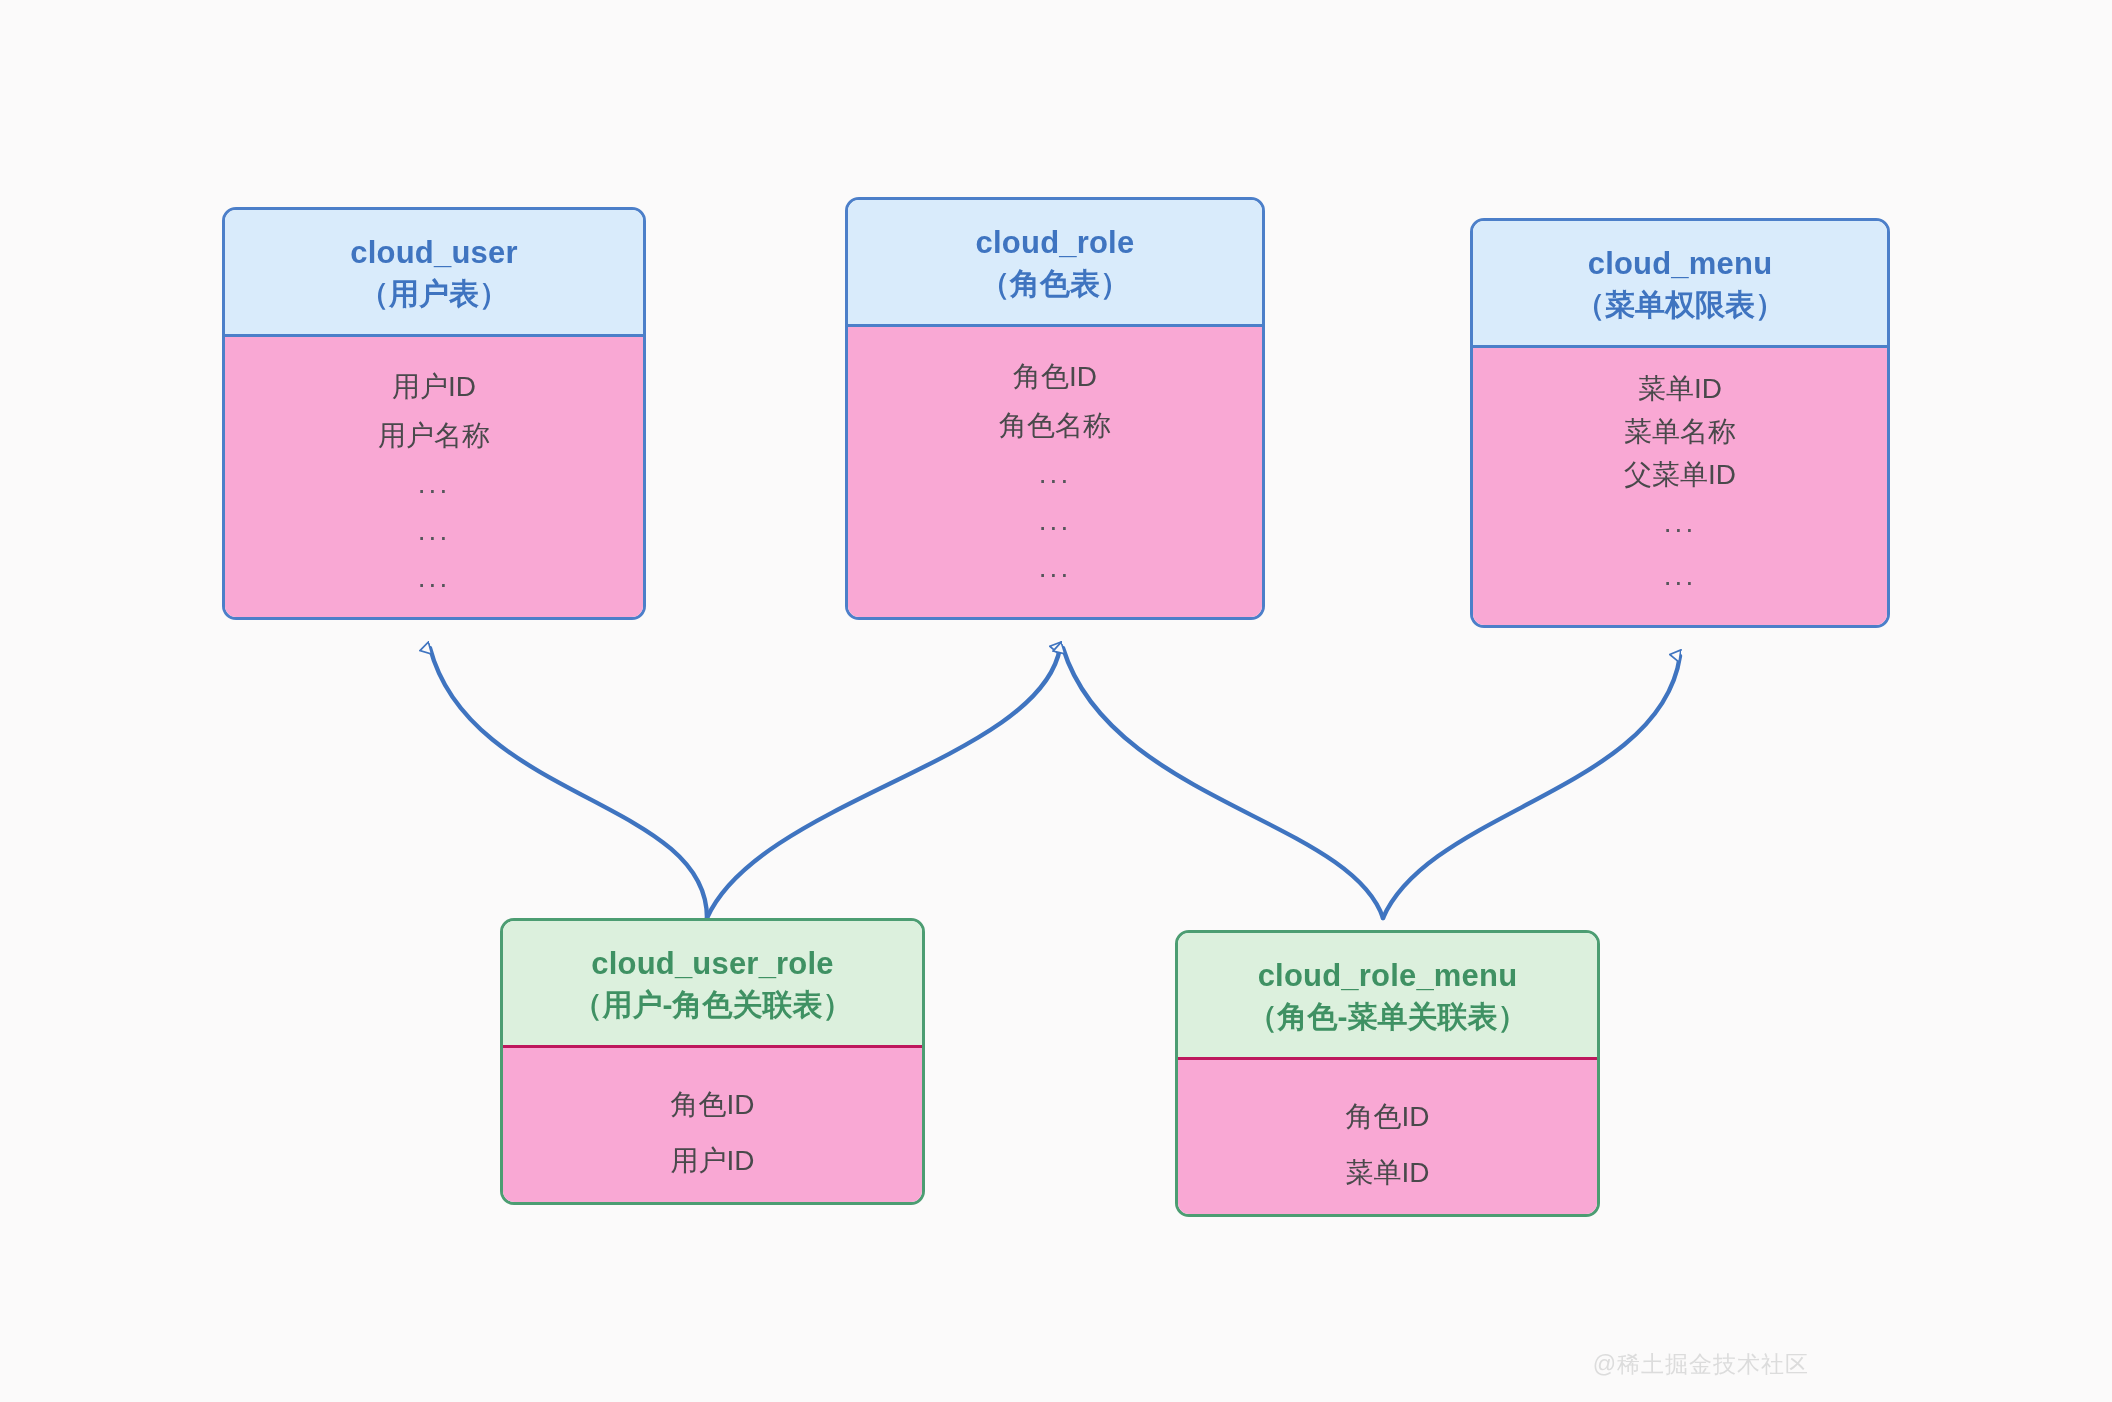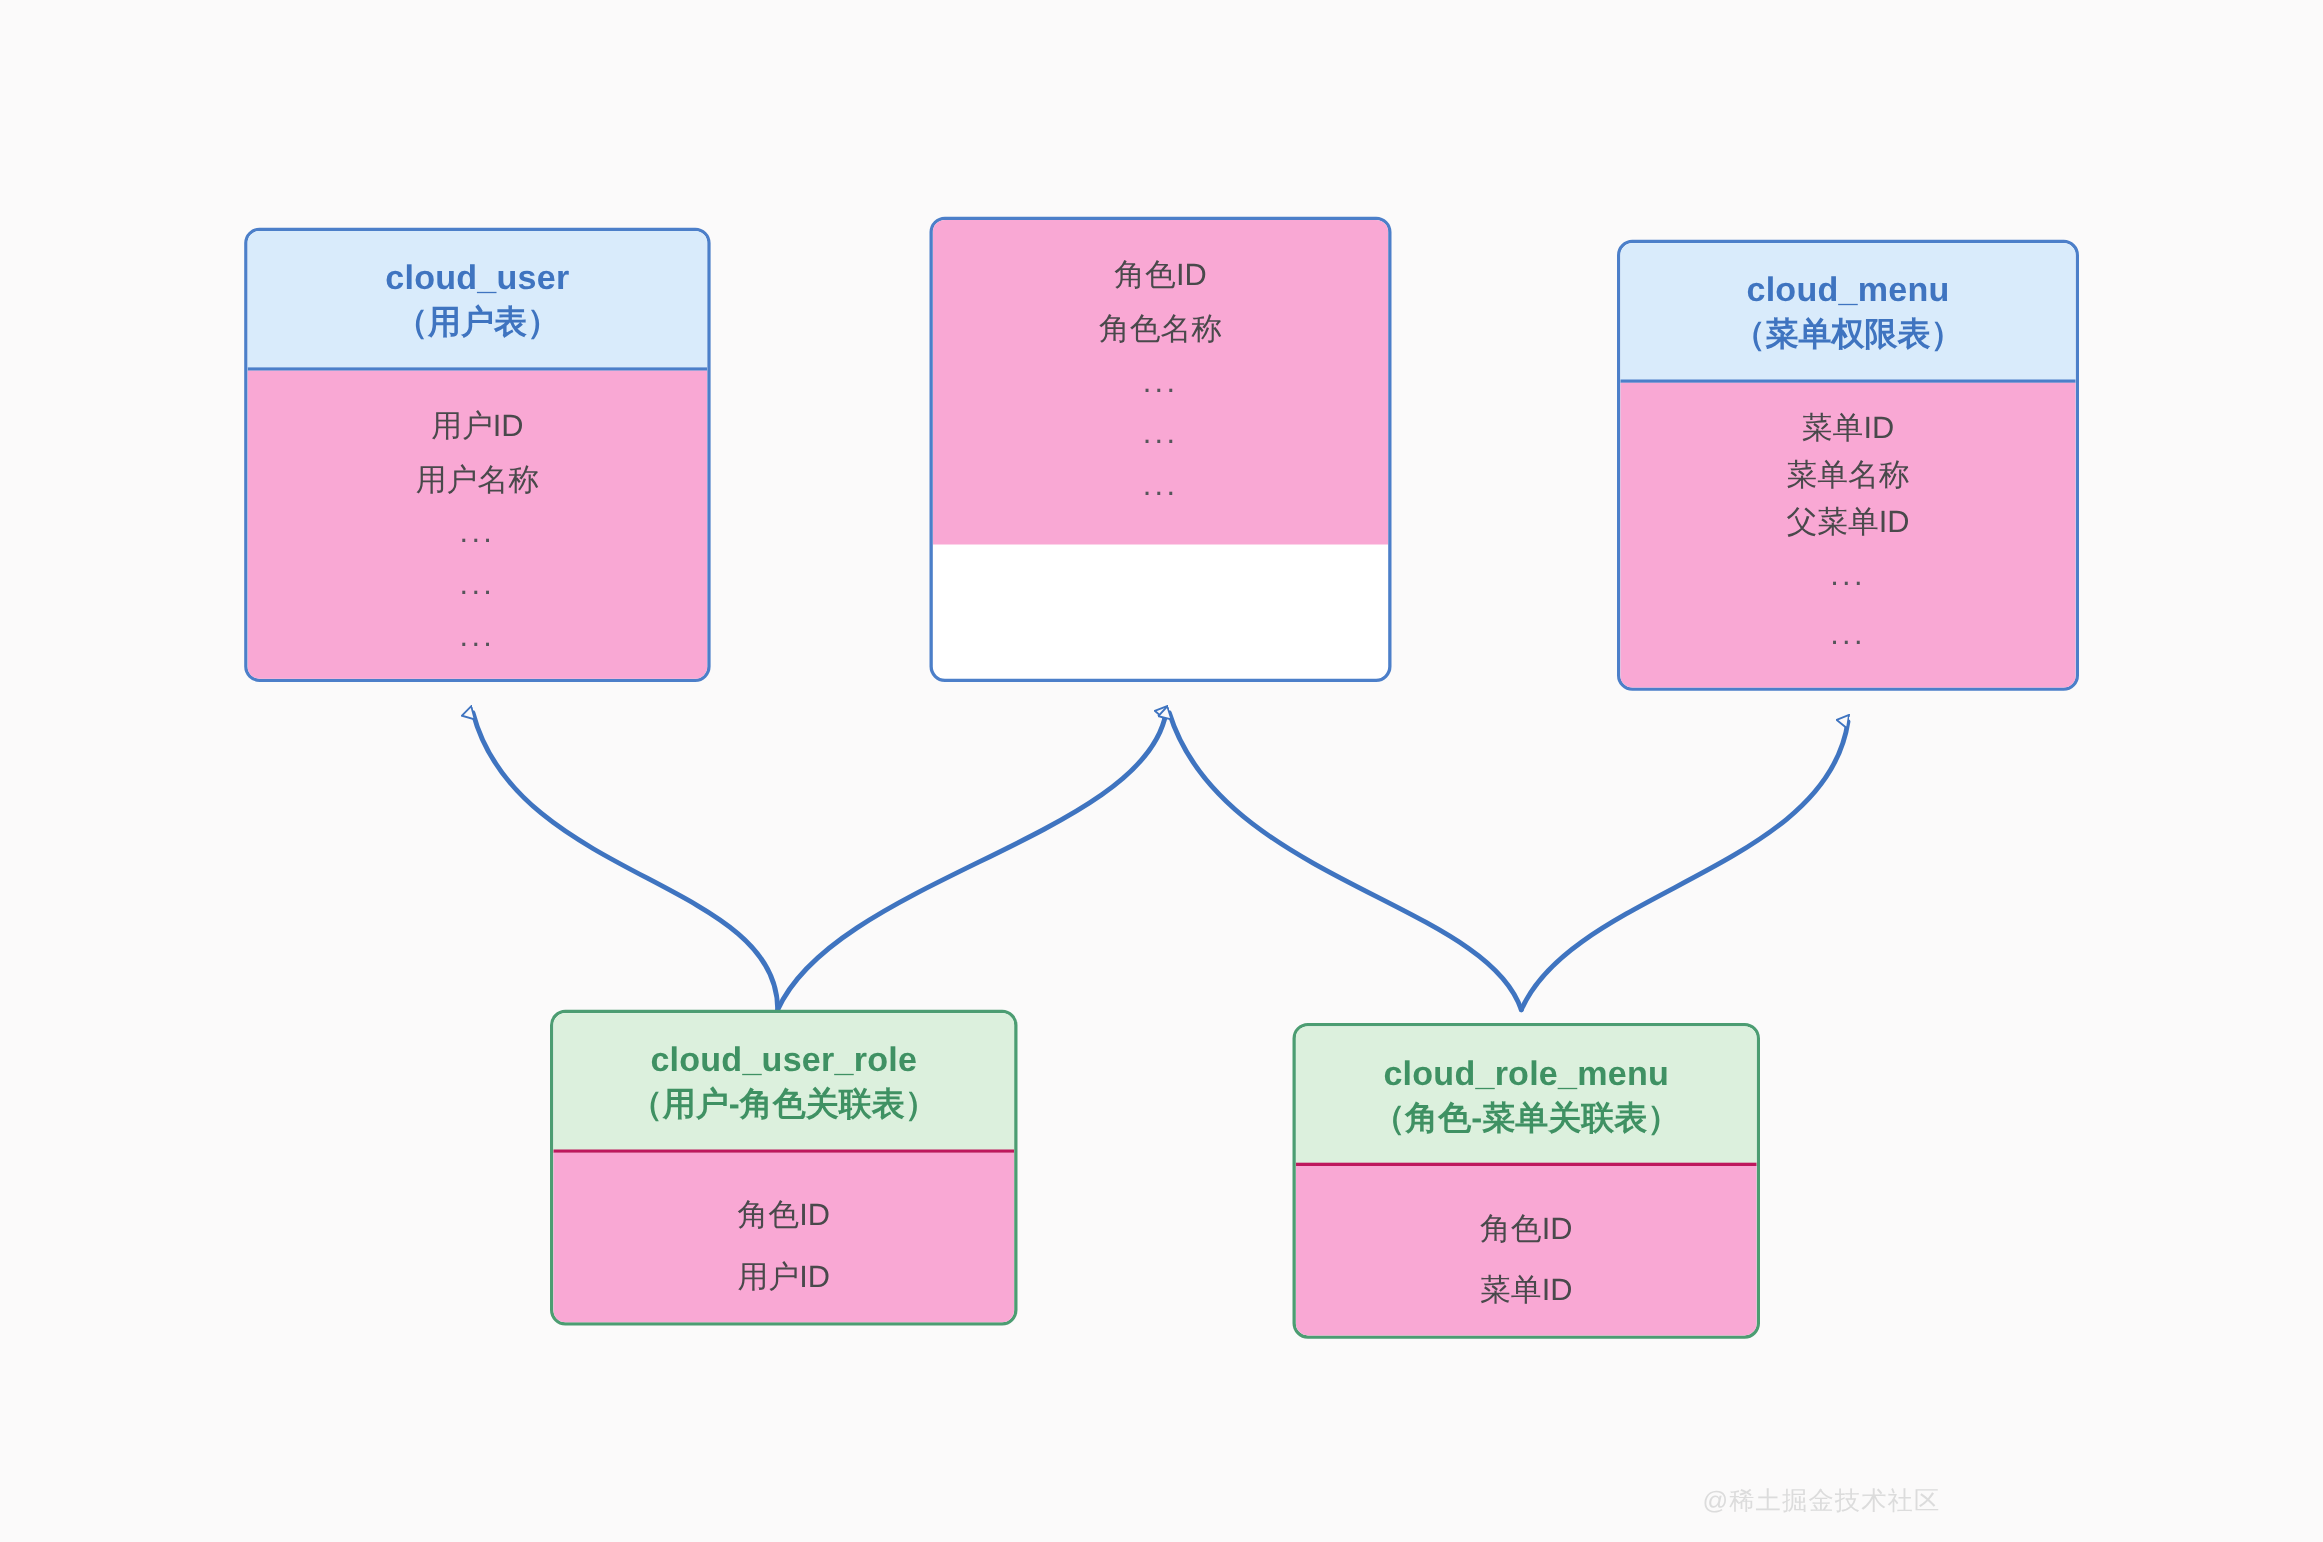--- a/index.html
+++ b/index.html
@@ -3,21 +3,21 @@
 <meta charset="utf-8">
 <style>
   html,body{margin:0;padding:0;}
   body{
     width:2112px;height:1402px;
     background:#fbfafa;
     font-family:"Liberation Sans","DejaVu Sans",sans-serif;
     overflow:hidden;
     position:relative;
   }
-  #canvas{position:absolute;inset:0;width:1808px;height:1402px;}
+  #canvas{position:absolute;inset:0;width:1808px;height:1402px;padding-left:45px;}
   #links{position:absolute;left:0;top:0;width:2112px;height:1402px;pointer-events:none;}
 
   .entity{
     position:absolute;
     box-sizing:border-box;
     border-radius:14px;
     overflow:hidden;
     background:#ffffff;
   }
   .entity .hdr{
@@ -122,20 +122,24 @@
     <div class="body">
       <div class="field">用户ID</div>
       <div class="field">用户名称</div>
       <div class="field dots">...</div>
       <div class="field dots">...</div>
       <div class="field dots">...</div>
     </div>
   </div>
 
   <div class="entity blue" id="ent-cloud-role">
+    <div class="hdr">
+      <span class="tname">cloud_role</span>
+      <span class="cname">（角色表）</span>
+    </div>
     <div class="body">
       <div class="field">角色ID</div>
       <div class="field">角色名称</div>
       <div class="field dots">...</div>
       <div class="field dots">...</div>
       <div class="field dots">...</div>
     </div>
   </div>
 
   <div class="entity blue" id="ent-cloud-menu">

